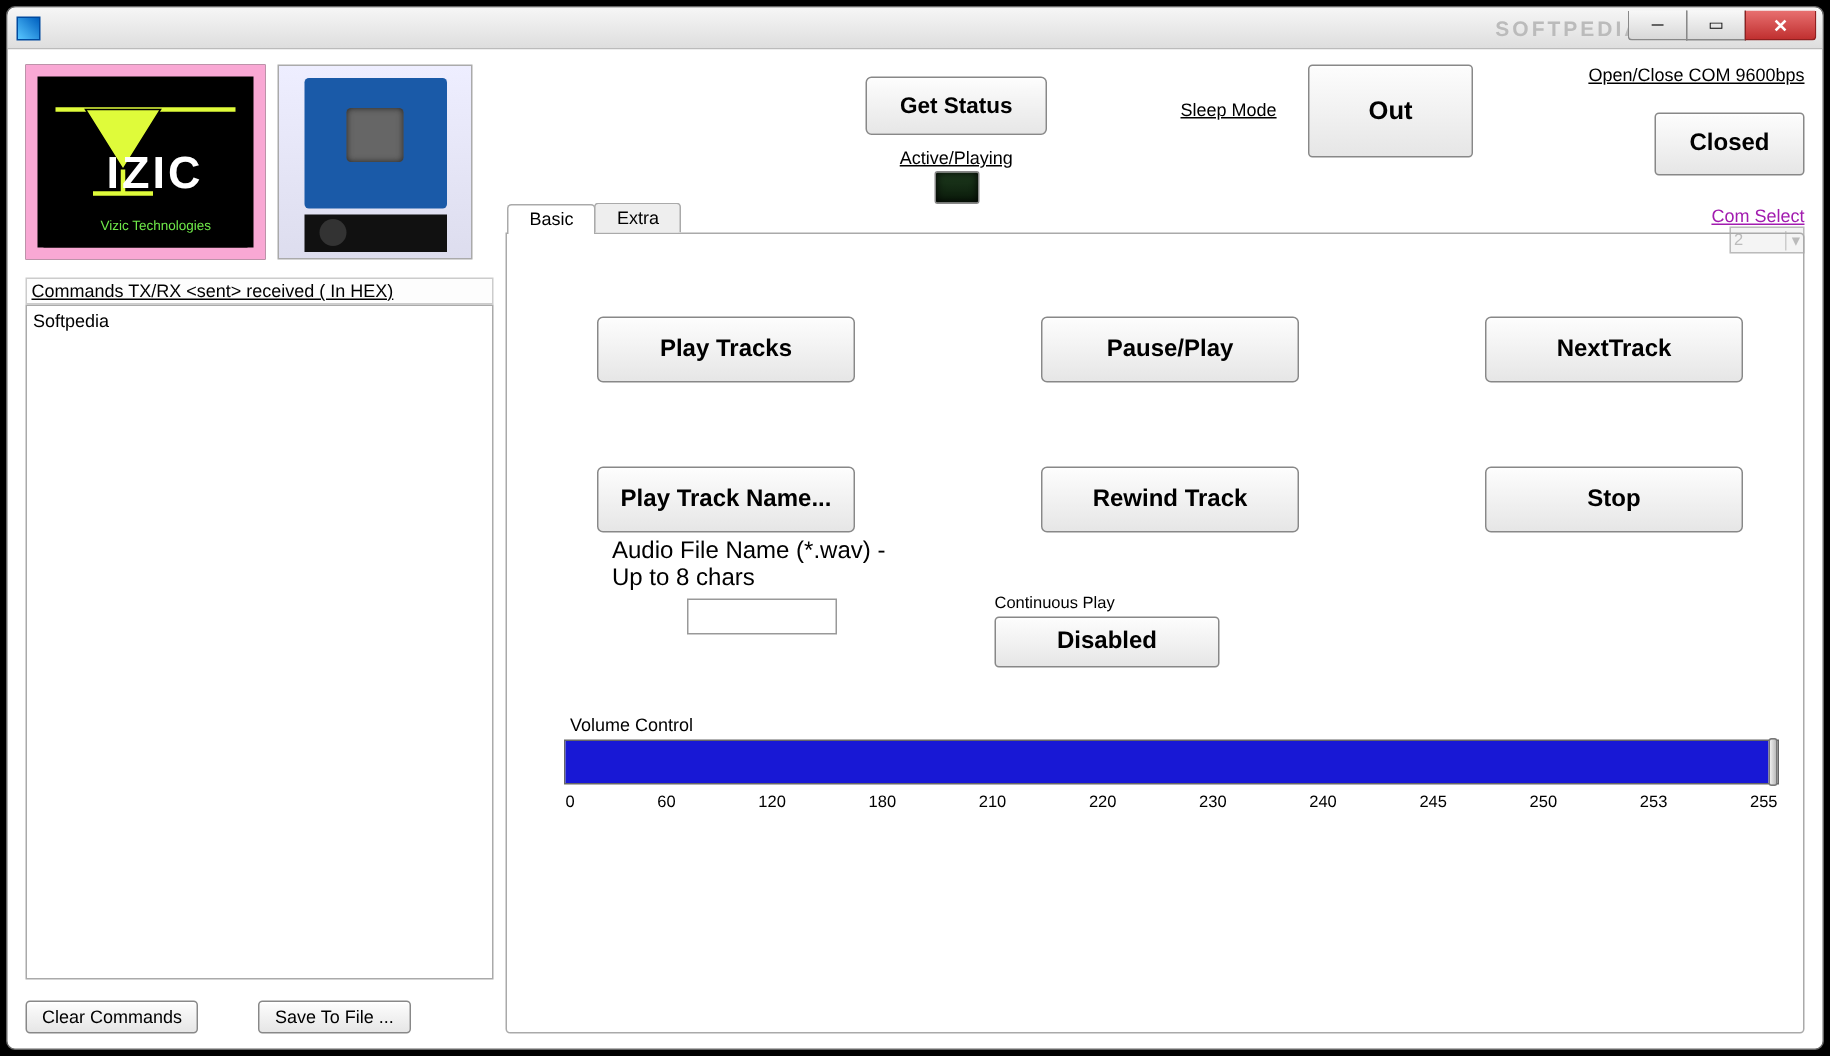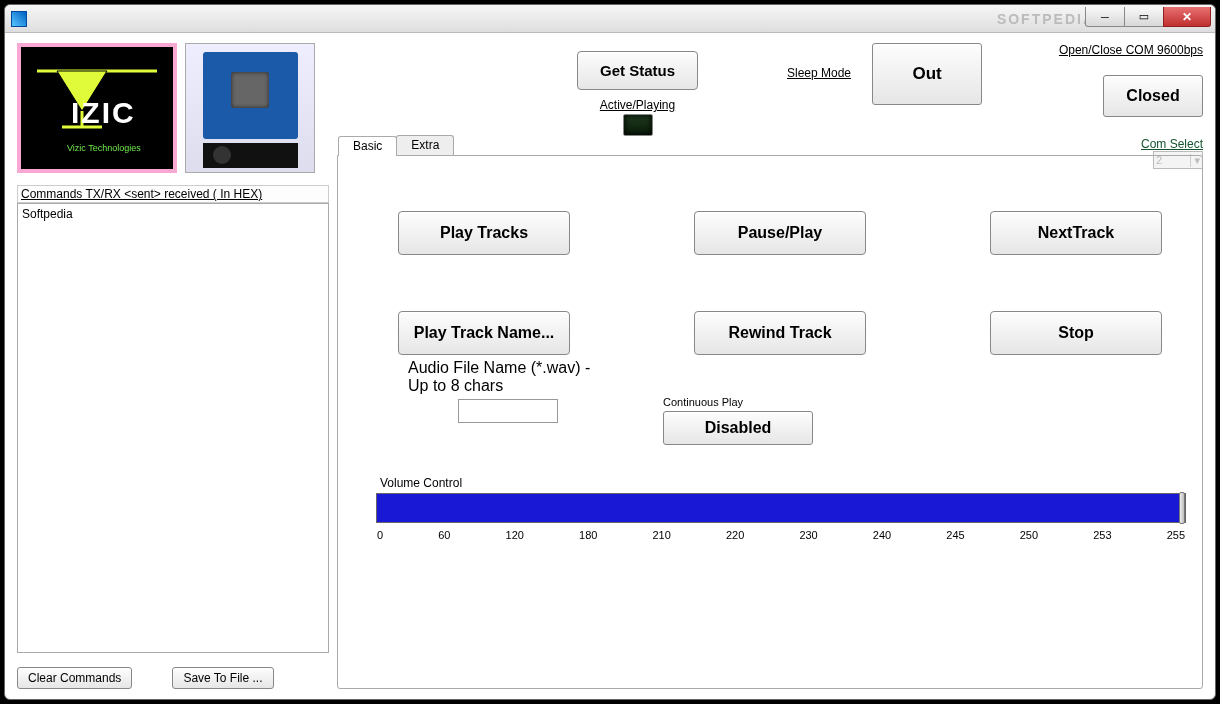--- a/index.html
+++ b/index.html
@@ -86,21 +86,21 @@
   }
   .logo {
     border: 1px solid #aaa;
     background: #fff;
     padding: 4px;
   }
   .logo.vizic {
     width: 160px; height: 130px;
     display:flex; flex-direction:column;
     padding:0;
-    background:#000; border:4px solid #f9a8d4; padding:4px;
+    background:#000; border:8px solid #f9a8d4; padding:4px;
   }
   .vizic-inner {
     flex:1; background:#000; display:flex; flex-direction:column; align-items:center; justify-content:center;
   }
   .logo.board {
     width: 130px; height: 130px;
     display:flex; flex-direction:column;
     background: linear-gradient(#eef,#dde);
     align-items:center;
   }
@@ -178,21 +178,21 @@
     background: linear-gradient(#1e3b1e,#0a1a0a); margin-top:2px;
     box-shadow: inset 0 0 6px #000;
   }
   .sleep-block { position:absolute; left:450px; top:0; display:flex; flex-direction:row; align-items:center;}
   .sleep-label { text-decoration: underline; margin-bottom:2px; font-weight:normal; }
   .sleep-btn { width: 110px; height: 62px; font-size:17px; font-weight:bold;margin-left:21px; }
   .com-block { position:absolute; right:0; top:0; display:flex; flex-direction:column; align-items:flex-end; gap:18px; }
   .com-label { text-decoration: underline; }
   .closed-btn { width: 100px; height: 42px; font-size:16px; font-weight:bold; }
   .comselect-wrap { display:flex; flex-direction:column; align-items:flex-end; margin-top:2px; }
-  .comselect-label { text-decoration: underline; color:#14532d;}
+  .comselect-label { text-decoration: underline; color:#a21caf;}
   .comselect {
     width: 50px; height: 18px; border:1px solid #bbb; background:#f4f4f4;
     display:flex; align-items:center; justify-content: space-between;
     padding: 0 2px; color:#bbb; font-size:11px;
   }
   .comselect .arrow { border-left:1px solid #ccc; padding-left:3px;}
   .tabpanel {
     position: absolute;
     top: 112px; left: 0; right: 0; bottom: 0;
     border: 1px solid #aaa;

